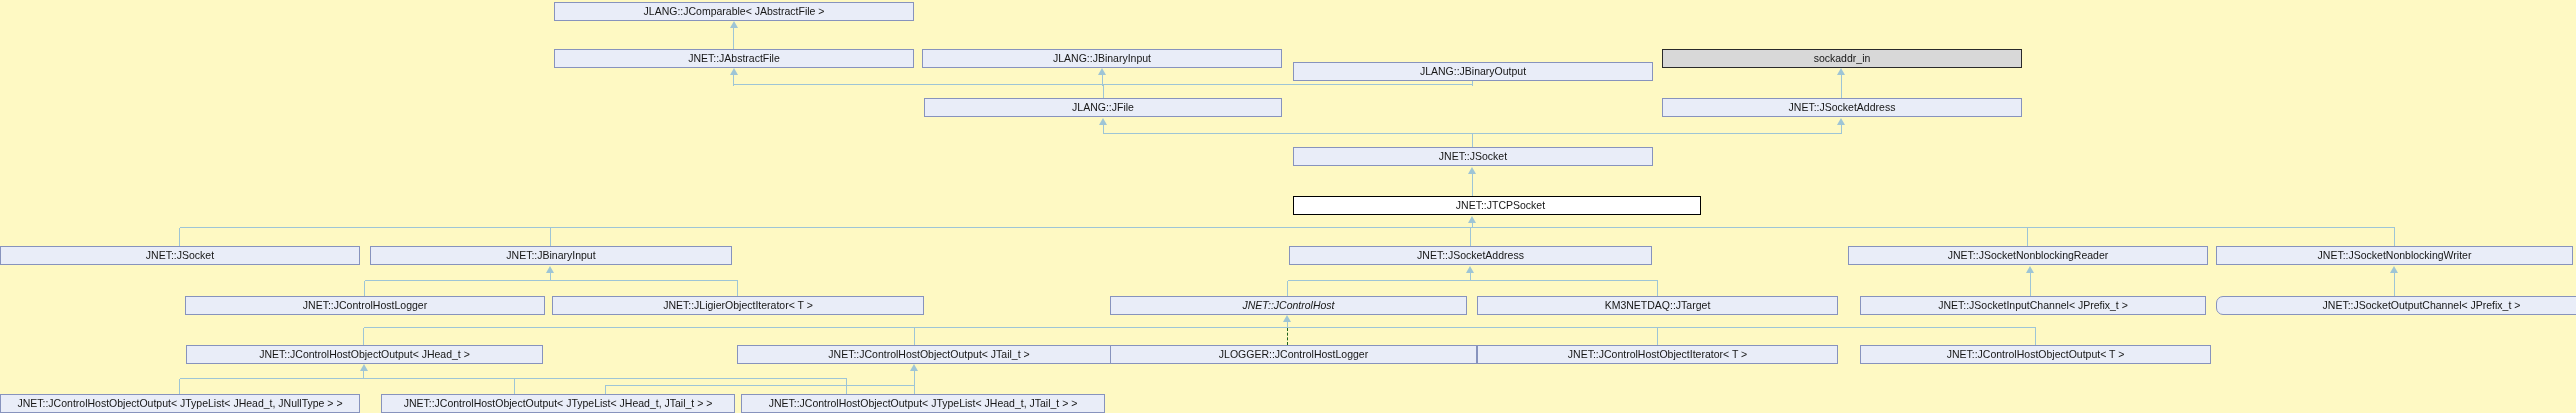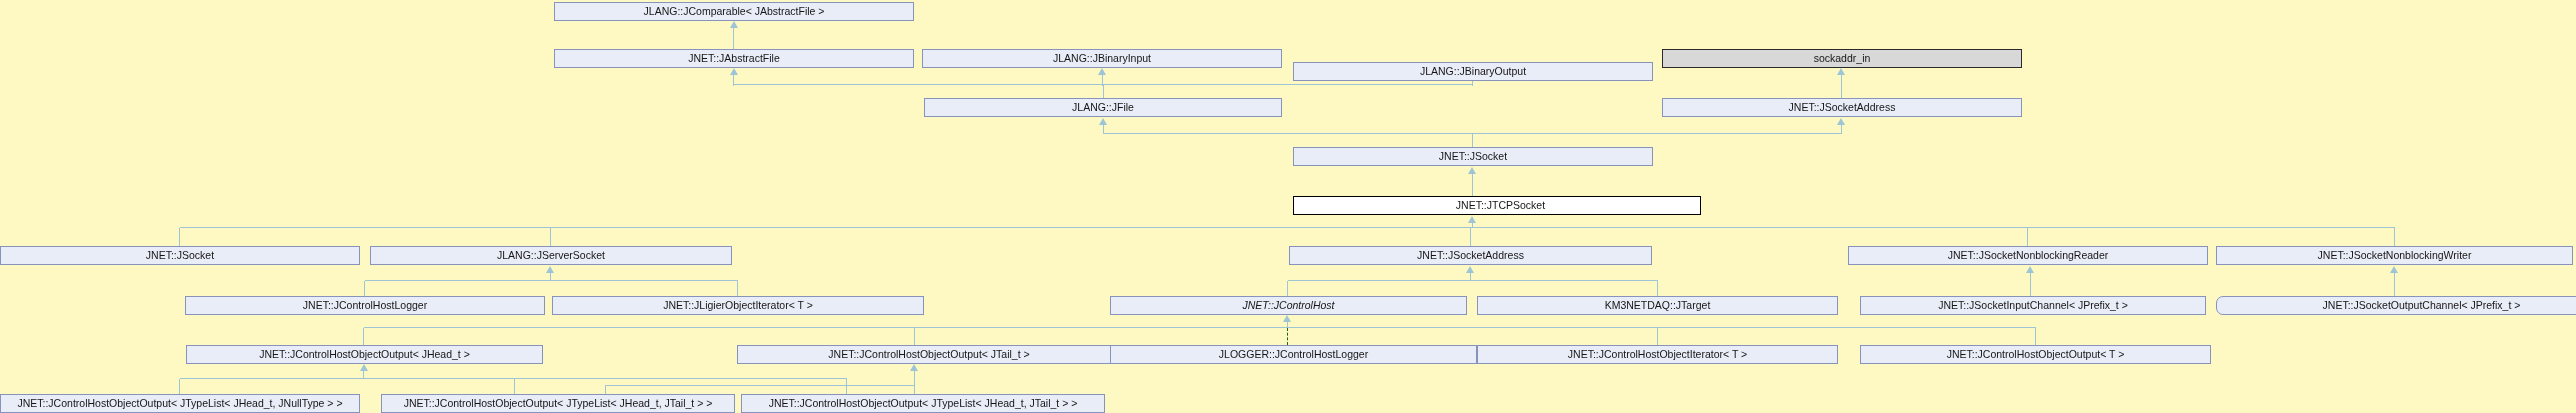--- a/index.html
+++ b/index.html
@@ -123,21 +123,21 @@
     <div class="node " style="left: 554px; top: 1.8px; width: 360px;">JLANG::JComparable&lt; JAbstractFile &gt;</div>
     <div class="node " style="left: 554px; top: 49px; width: 360px;">JNET::JAbstractFile</div>
     <div class="node " style="left: 922px; top: 49px; width: 360px;">JLANG::JBinaryInput</div>
     <div class="node " style="left: 1293px; top: 62px; width: 360px;">JLANG::JBinaryOutput</div>
     <div class="node external" style="left: 1662px; top: 49px; width: 360px;">sockaddr_in</div>
     <div class="node " style="left: 924px; top: 98px; width: 358px;">JLANG::JFile</div>
     <div class="node " style="left: 1662px; top: 98px; width: 360px;">JNET::JSocketAddress</div>
     <div class="node " style="left: 1293px; top: 147px; width: 360px;">JNET::JSocket</div>
     <div class="node current" style="left: 1293px; top: 196px; width: 408px; padding-left: 7px;">JNET::JTCPSocket</div>
     <div class="node " style="left: 0px; top: 246px; width: 360px;">JNET::JSocket</div>
-    <div class="node " style="left: 370px; top: 246px; width: 362px;">JLANG::JServerSocket</div>
+    <div class="node " style="left: 370px; top: 246px; width: 362px;">JNET::JBinaryInput</div>
     <div class="node " style="left: 1289px; top: 246px; width: 363px;">JNET::JSocketAddress</div>
     <div class="node " style="left: 1848px; top: 246px; width: 360px;">JNET::JSocketNonblockingReader</div>
     <div class="node " style="left: 2216px; top: 246px; width: 357px;">JNET::JSocketNonblockingWriter</div>
     <div class="node " style="left: 185px; top: 296px; width: 360px;">JNET::JControlHostLogger</div>
     <div class="node " style="left: 552px; top: 296px; width: 372px;">JNET::JLigierObjectIterator&lt; T &gt;</div>
     <div class="node " style="left: 1110px; top: 296px; width: 357px; font-style: italic;">JNET::JControlHost</div>
     <div class="node " style="left: 1477px; top: 296px; width: 361px;">KM3NETDAQ::JTarget</div>
     <div class="node " style="left: 1860px; top: 296px; width: 346px;">JNET::JSocketInputChannel&lt; JPrefix_t &gt;</div>
     <div class="node " style="left: 2216px; top: 296px; width: 411px; border-radius: 7px;">JNET::JSocketOutputChannel&lt; JPrefix_t &gt;</div>
     <div class="node " style="left: 186px; top: 345px; width: 357px;">JNET::JControlHostObjectOutput&lt; JHead_t &gt;</div>

